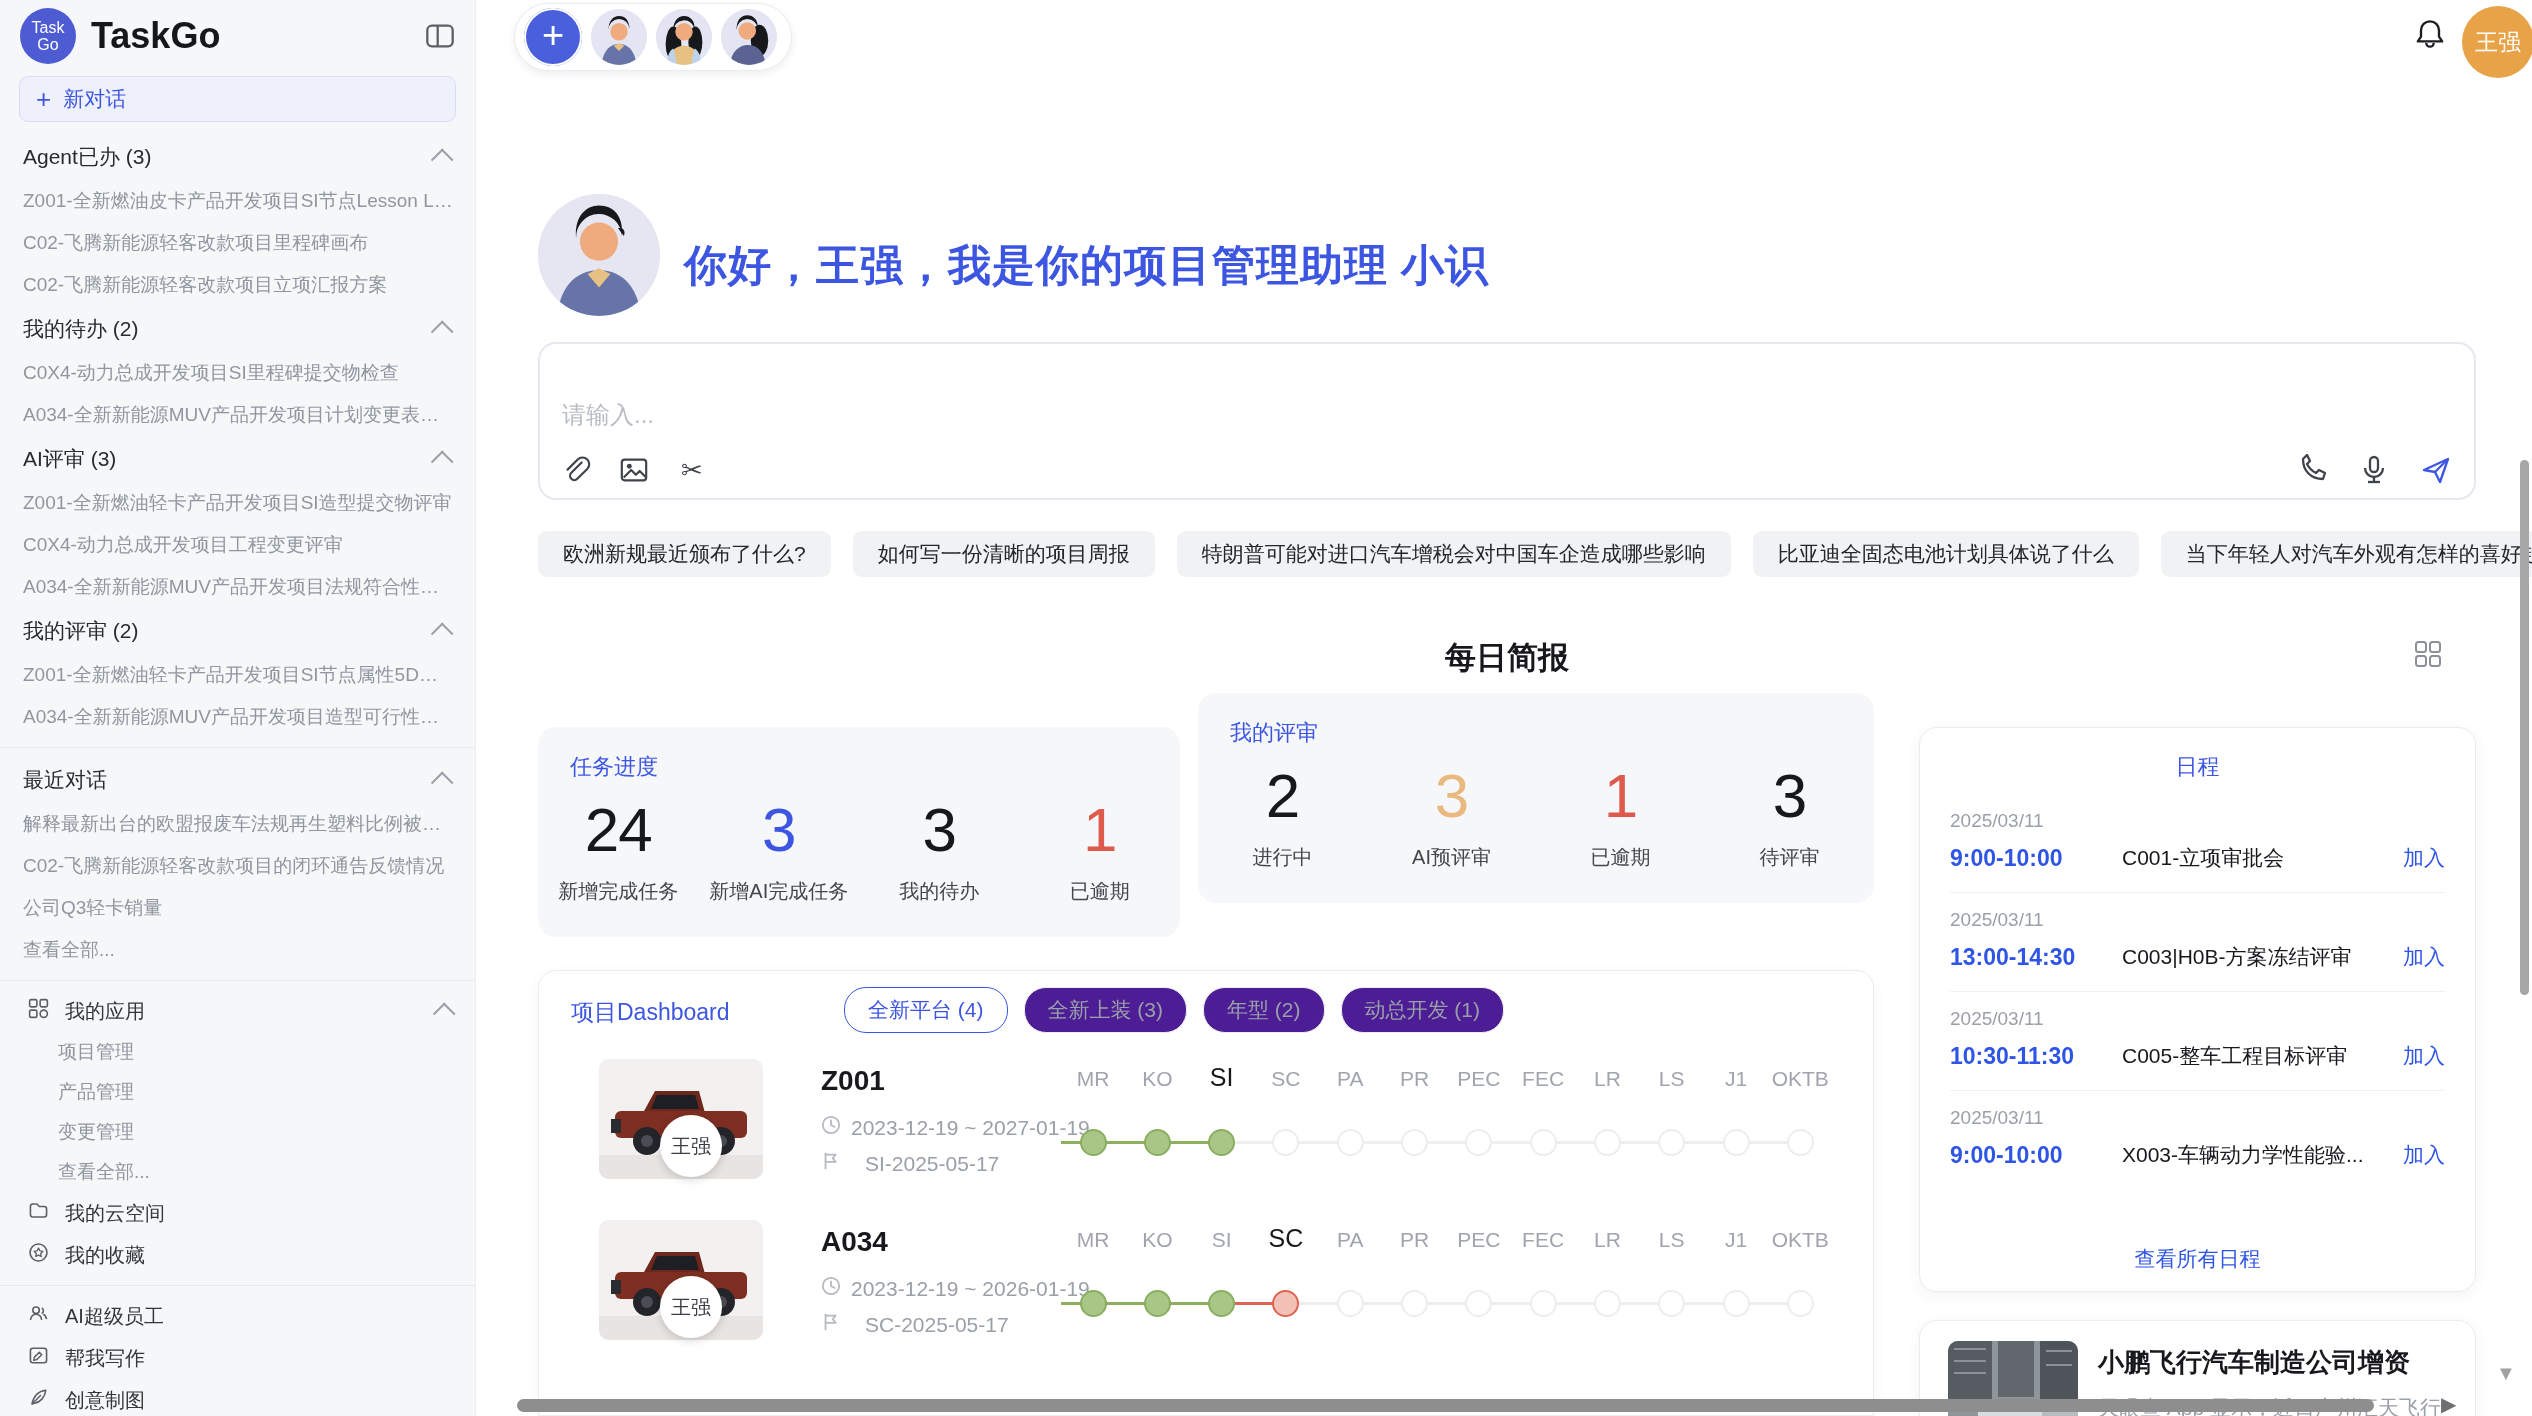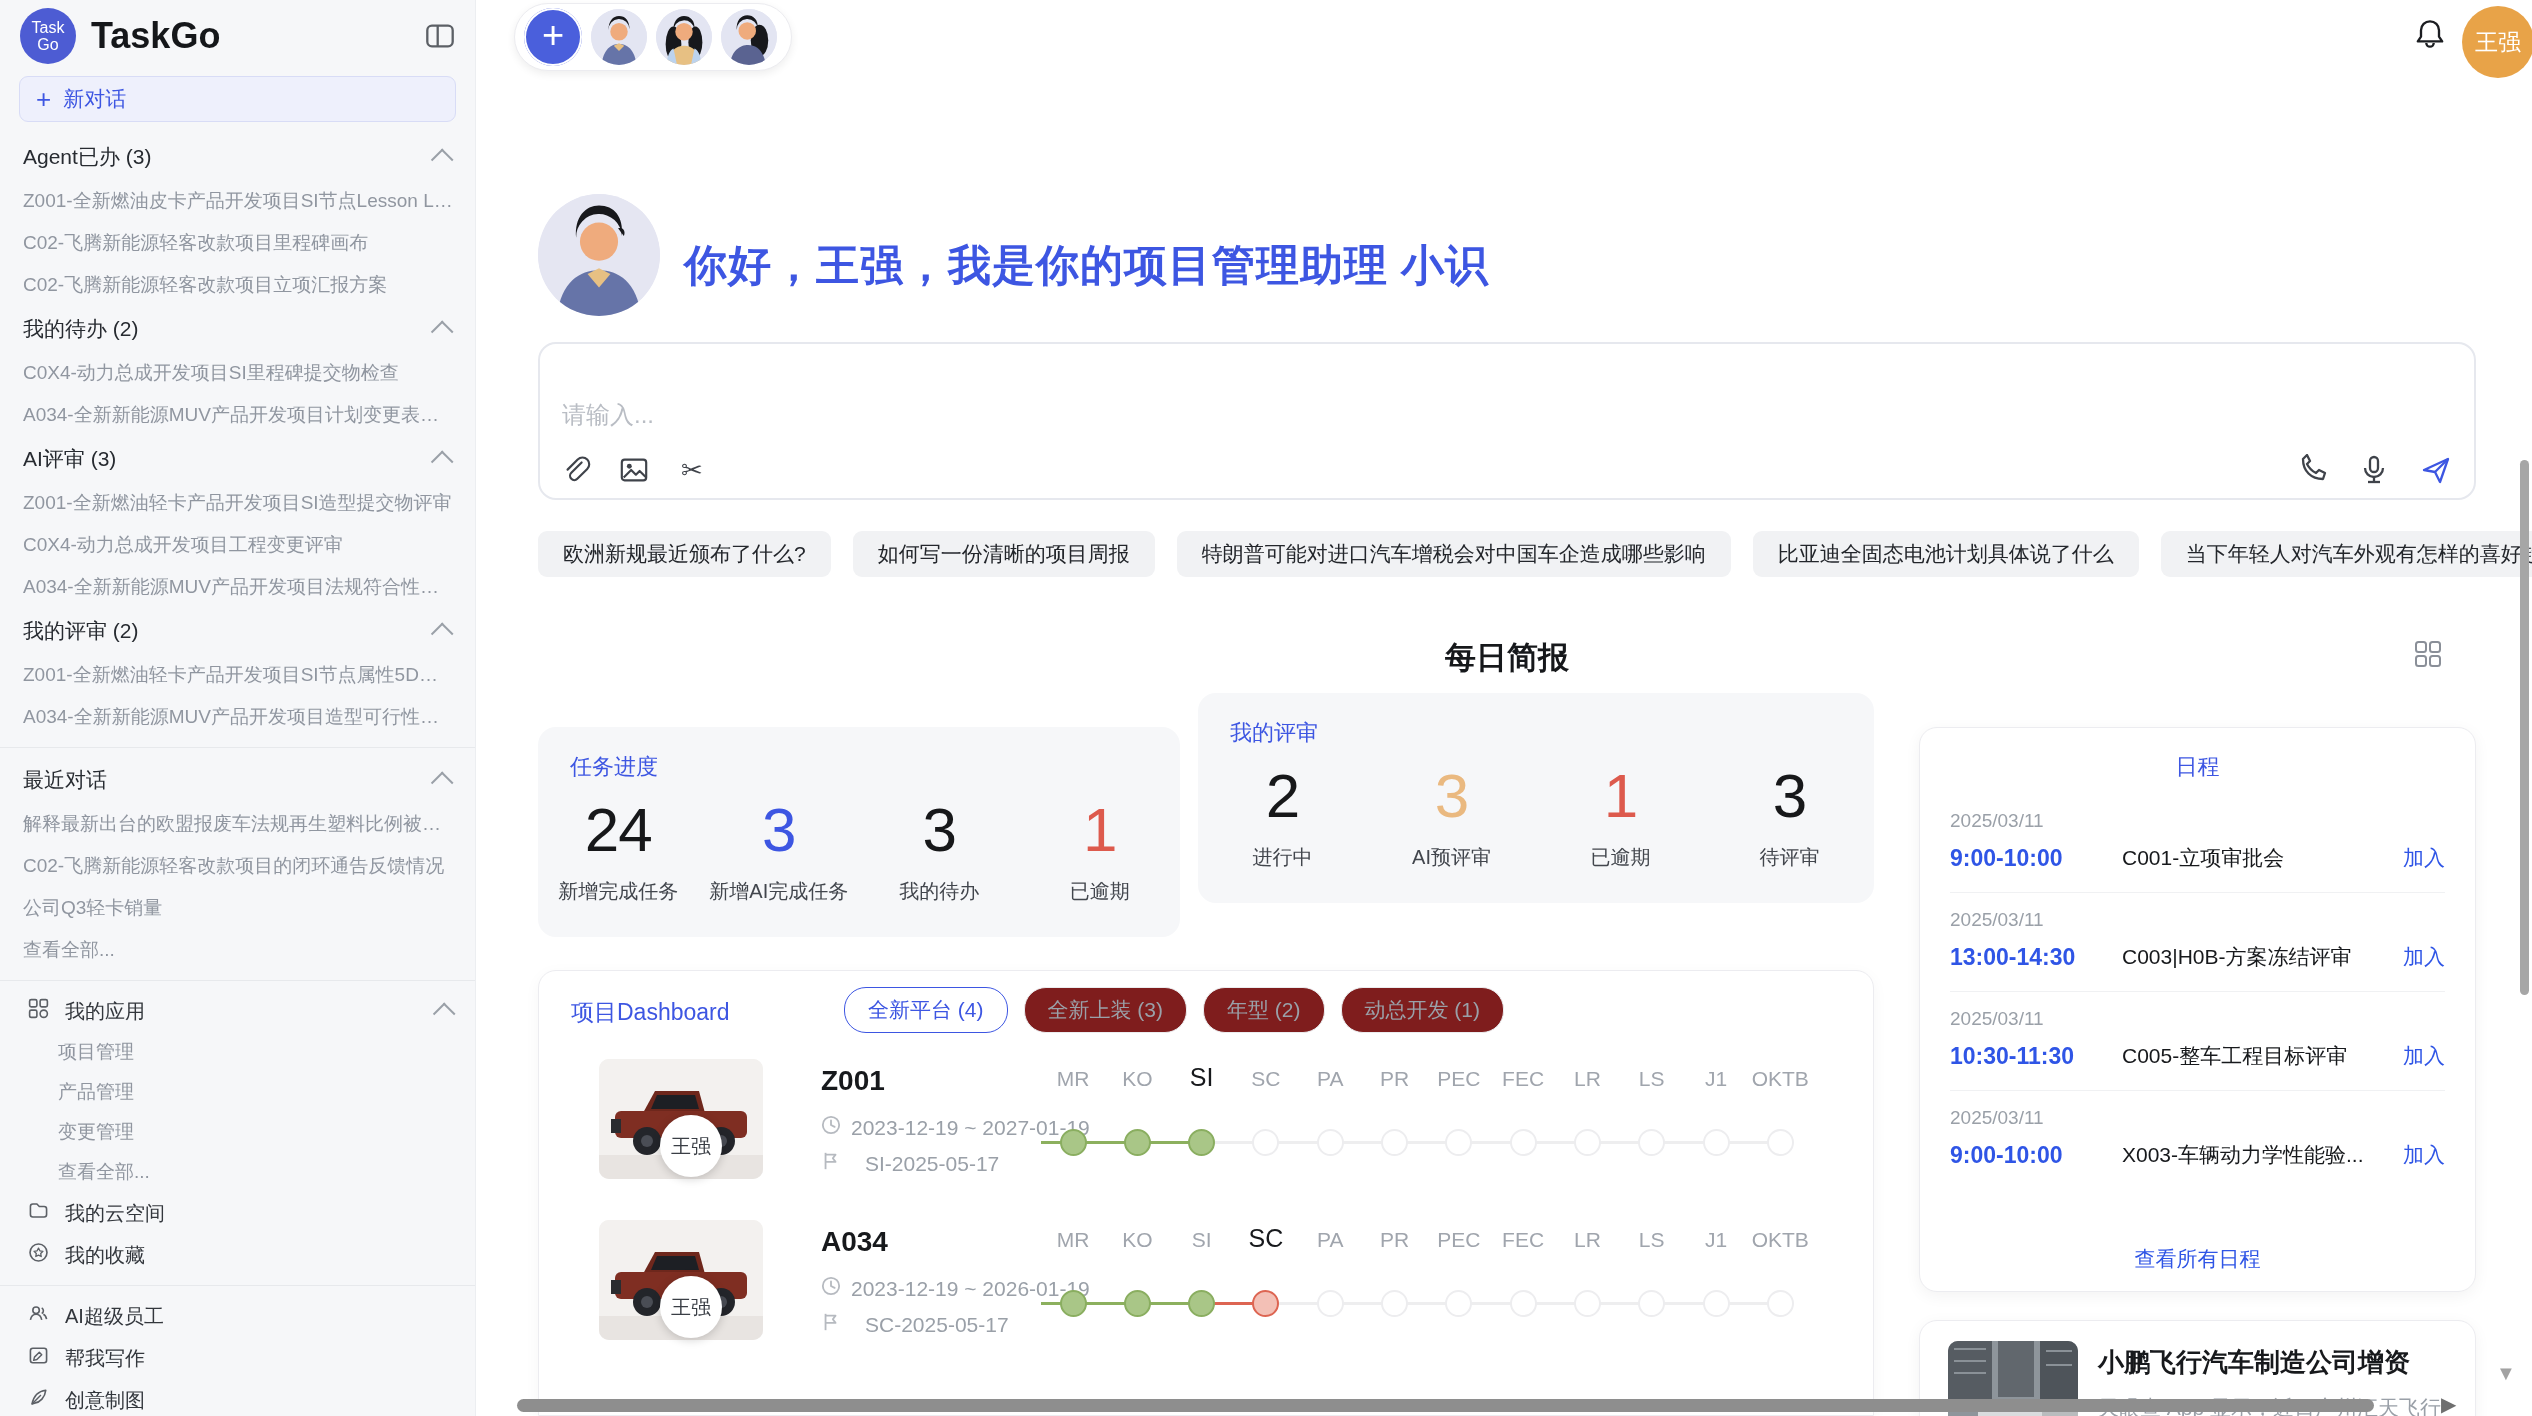--- a/index.html
+++ b/index.html
@@ -68,30 +68,30 @@
   .event .row{display:flex;align-items:center;}
   .time{color:#2f55e6;font-size:23px;font-weight:700;width:172px;flex:none;}
   .ename{flex:1;font-size:21px;color:#17191c;}
   .join{color:#2f55e6;font-size:21px;cursor:pointer;flex:none;}
   .view-all{position:absolute;bottom:18px;left:0;right:0;text-align:center;color:#2f55e6;font-size:21px;cursor:pointer;}
 
   
   .dash{position:absolute;left:538px;top:970px;width:1336px;height:446px;background:#fff;border:1px solid #ececf0;border-radius:18px 18px 0 0;box-sizing:border-box;overflow:hidden;box-shadow:0 4px 16px rgba(0,0,0,.04);}
   .dash-title{position:absolute;left:32px;top:26px;color:#3d56e2;font-size:23px;}
   .tabs{position:absolute;left:305px;top:16px;display:flex;gap:16px;}
-  .tab{height:44px;border-radius:22px;padding:0 23px;font-size:21px;display:flex;align-items:center;background:#7f1d1d;color:#9aa0a8;border:1.5px solid #ebecee;cursor:pointer;white-space:nowrap;}
+  .tab{height:44px;border-radius:22px;padding:0 23px;font-size:21px;display:flex;align-items:center;background:#4c1d95;color:#9aa0a8;border:1.5px solid #ebecee;cursor:pointer;white-space:nowrap;}
   .tab.active{background:#fff;border-color:#3d56e2;color:#3d56e2;}
   .proj{position:absolute;left:0;width:100%;height:130px;}
   .car{position:absolute;left:60px;top:0;width:164px;height:120px;border-radius:10px;overflow:hidden;background:#f3f1ef;}
   .badge{position:absolute;left:121px;top:56px;width:62px;height:62px;border-radius:50%;background:#fff;box-shadow:0 2px 10px rgba(0,0,0,.18);display:flex;align-items:center;justify-content:center;font-size:20px;color:#3a3e45;}
   .pcode{position:absolute;left:282px;top:6px;font-size:28px;font-weight:700;color:#17191c;}
   .pline{position:absolute;left:282px;display:flex;align-items:center;gap:10px;font-size:21px;color:#9aa0a8;white-space:nowrap;}
   .pl-dates{top:56px;}
   .pl-flag{top:92px;gap:24px;}
-  .mtrack{position:absolute;left:502px;top:0;width:790px;height:120px;}
+  .mtrack{position:absolute;left:522px;top:0;width:790px;height:120px;}
   .mlabel{position:absolute;top:8px;transform:translateX(-50%);font-size:21px;color:#a0a5ad;}
   .mlabel.current{font-size:25px;color:#17191c;font-weight:500;top:4px;}
   .mseg{position:absolute;top:82px;height:3px;}
   .mdot{position:absolute;top:70px;width:27px;height:27px;border-radius:50%;box-sizing:border-box;background:#fff;border:2px solid #ededef;}
   .mdot.done{background:#a9c687;border-color:#8aae60;}
   .mdot.over{background:#f3c0b6;border-color:#dd6552;}
 
   
   .news{position:absolute;left:1919px;top:1320px;width:557px;height:150px;background:#fff;border:1px solid #ececf0;border-radius:18px;box-sizing:border-box;box-shadow:0 4px 16px rgba(0,0,0,.05);overflow:hidden;}
   .nimg{position:absolute;left:28px;top:20px;width:130px;height:104px;border-radius:10px;overflow:hidden;}

